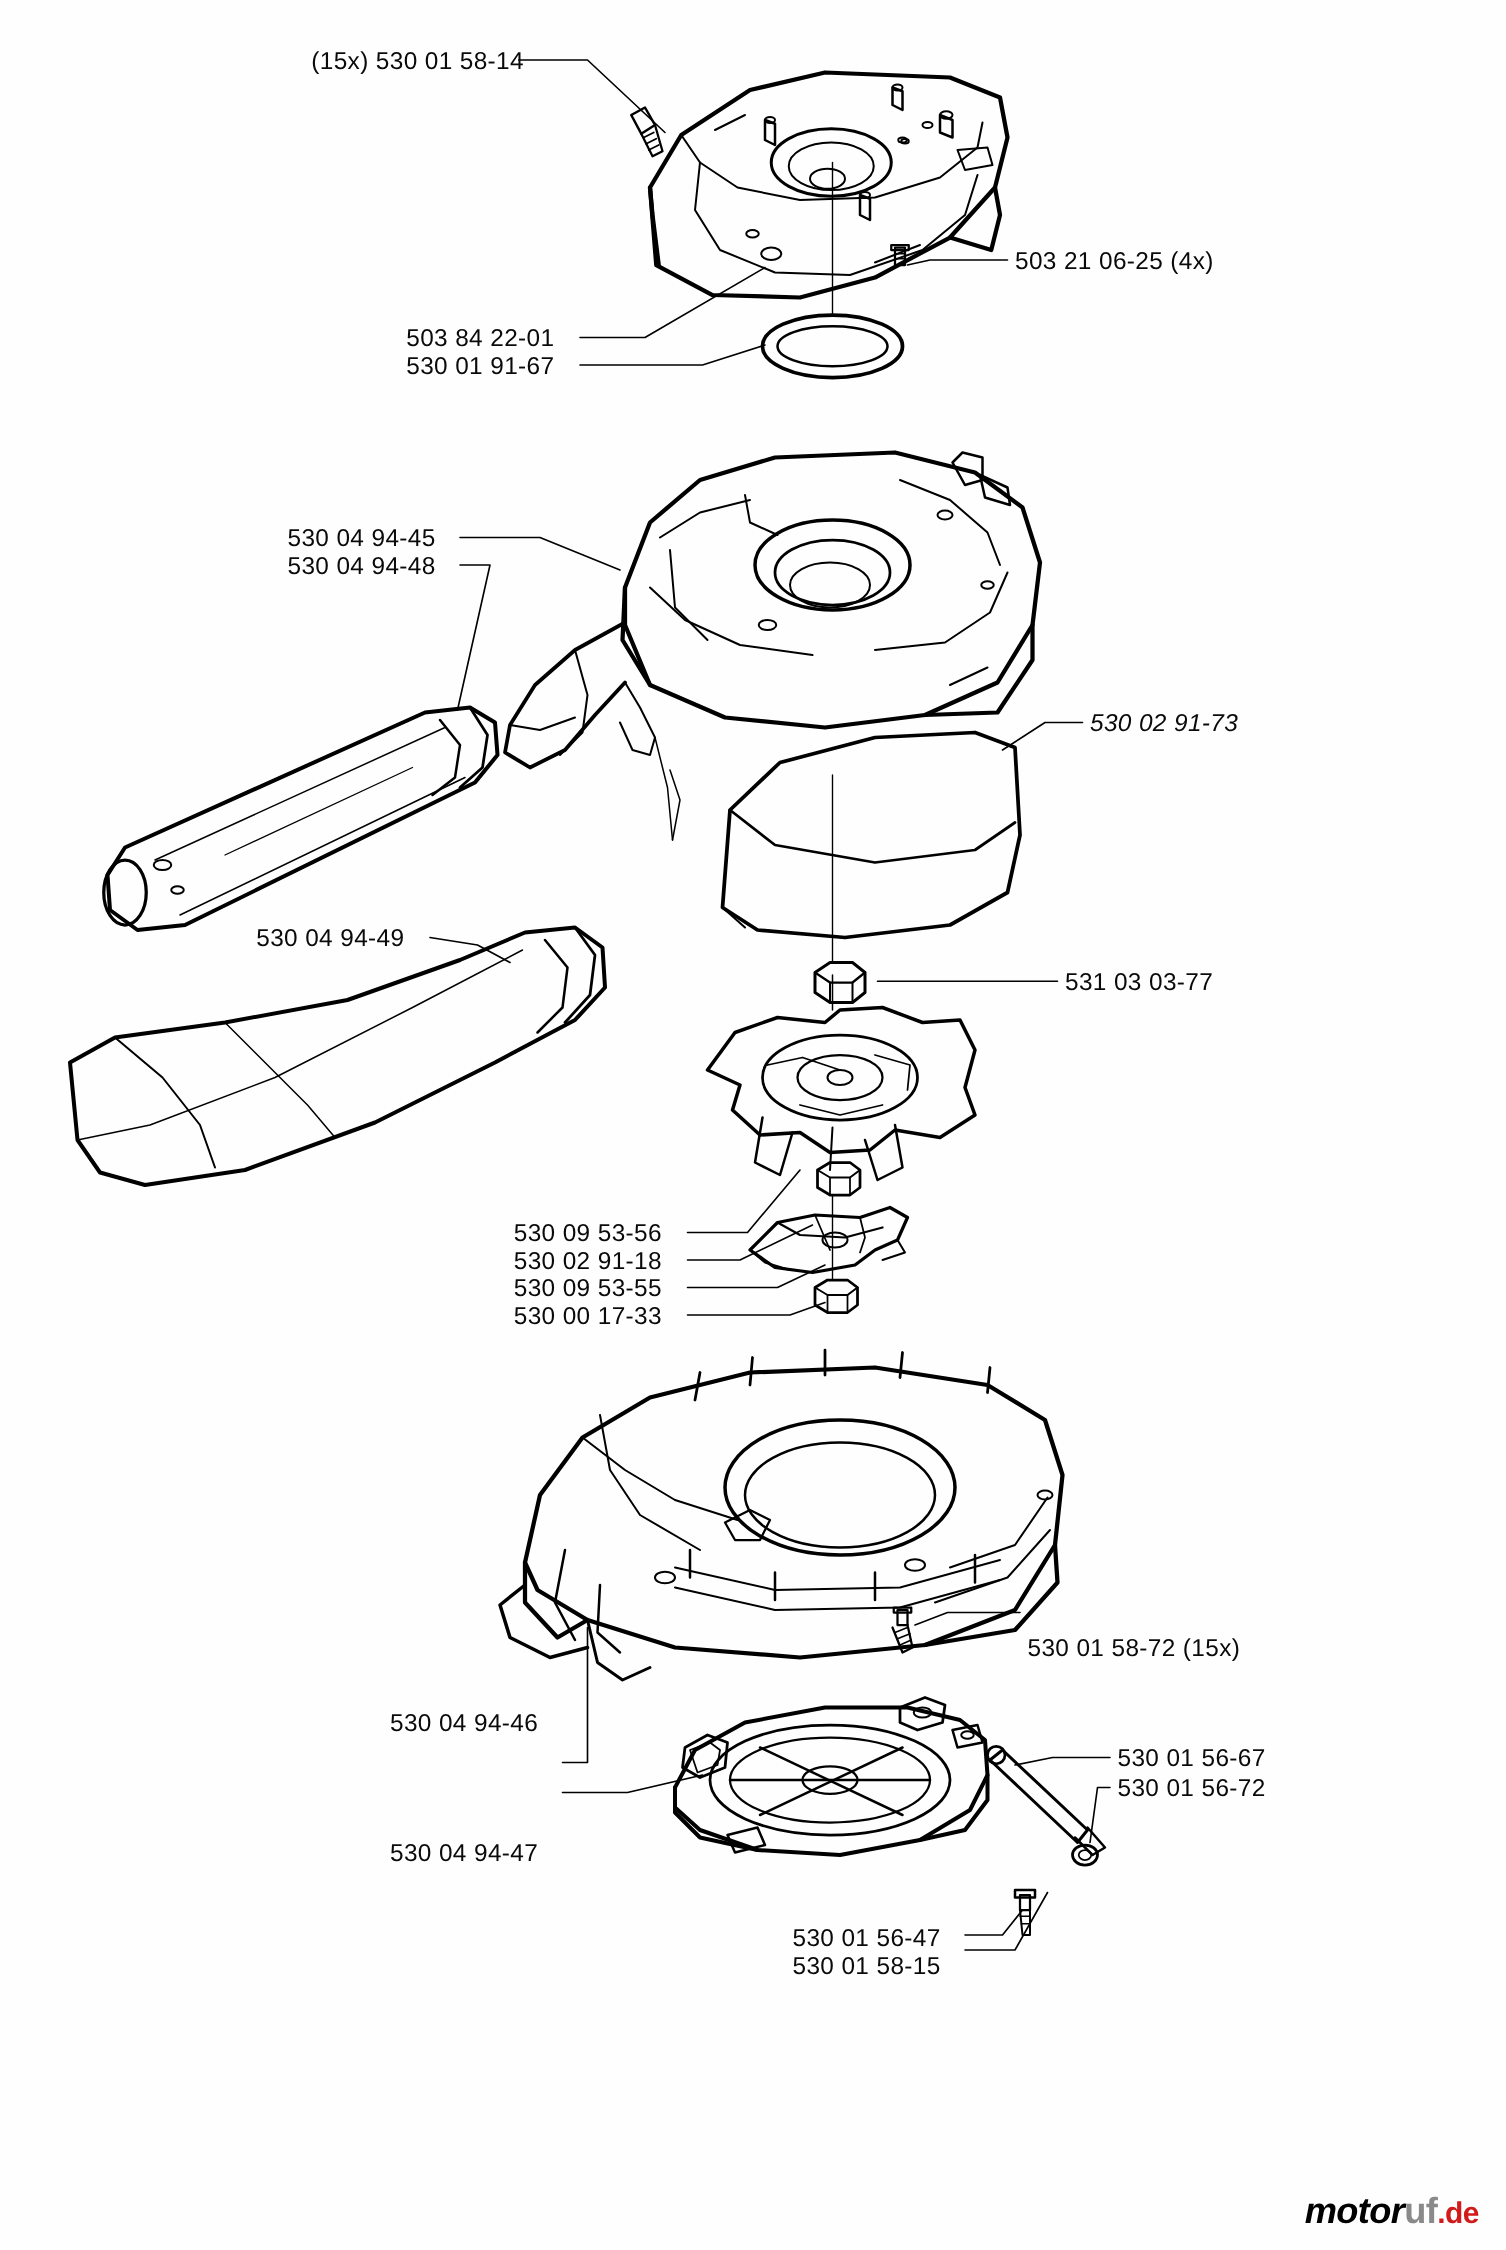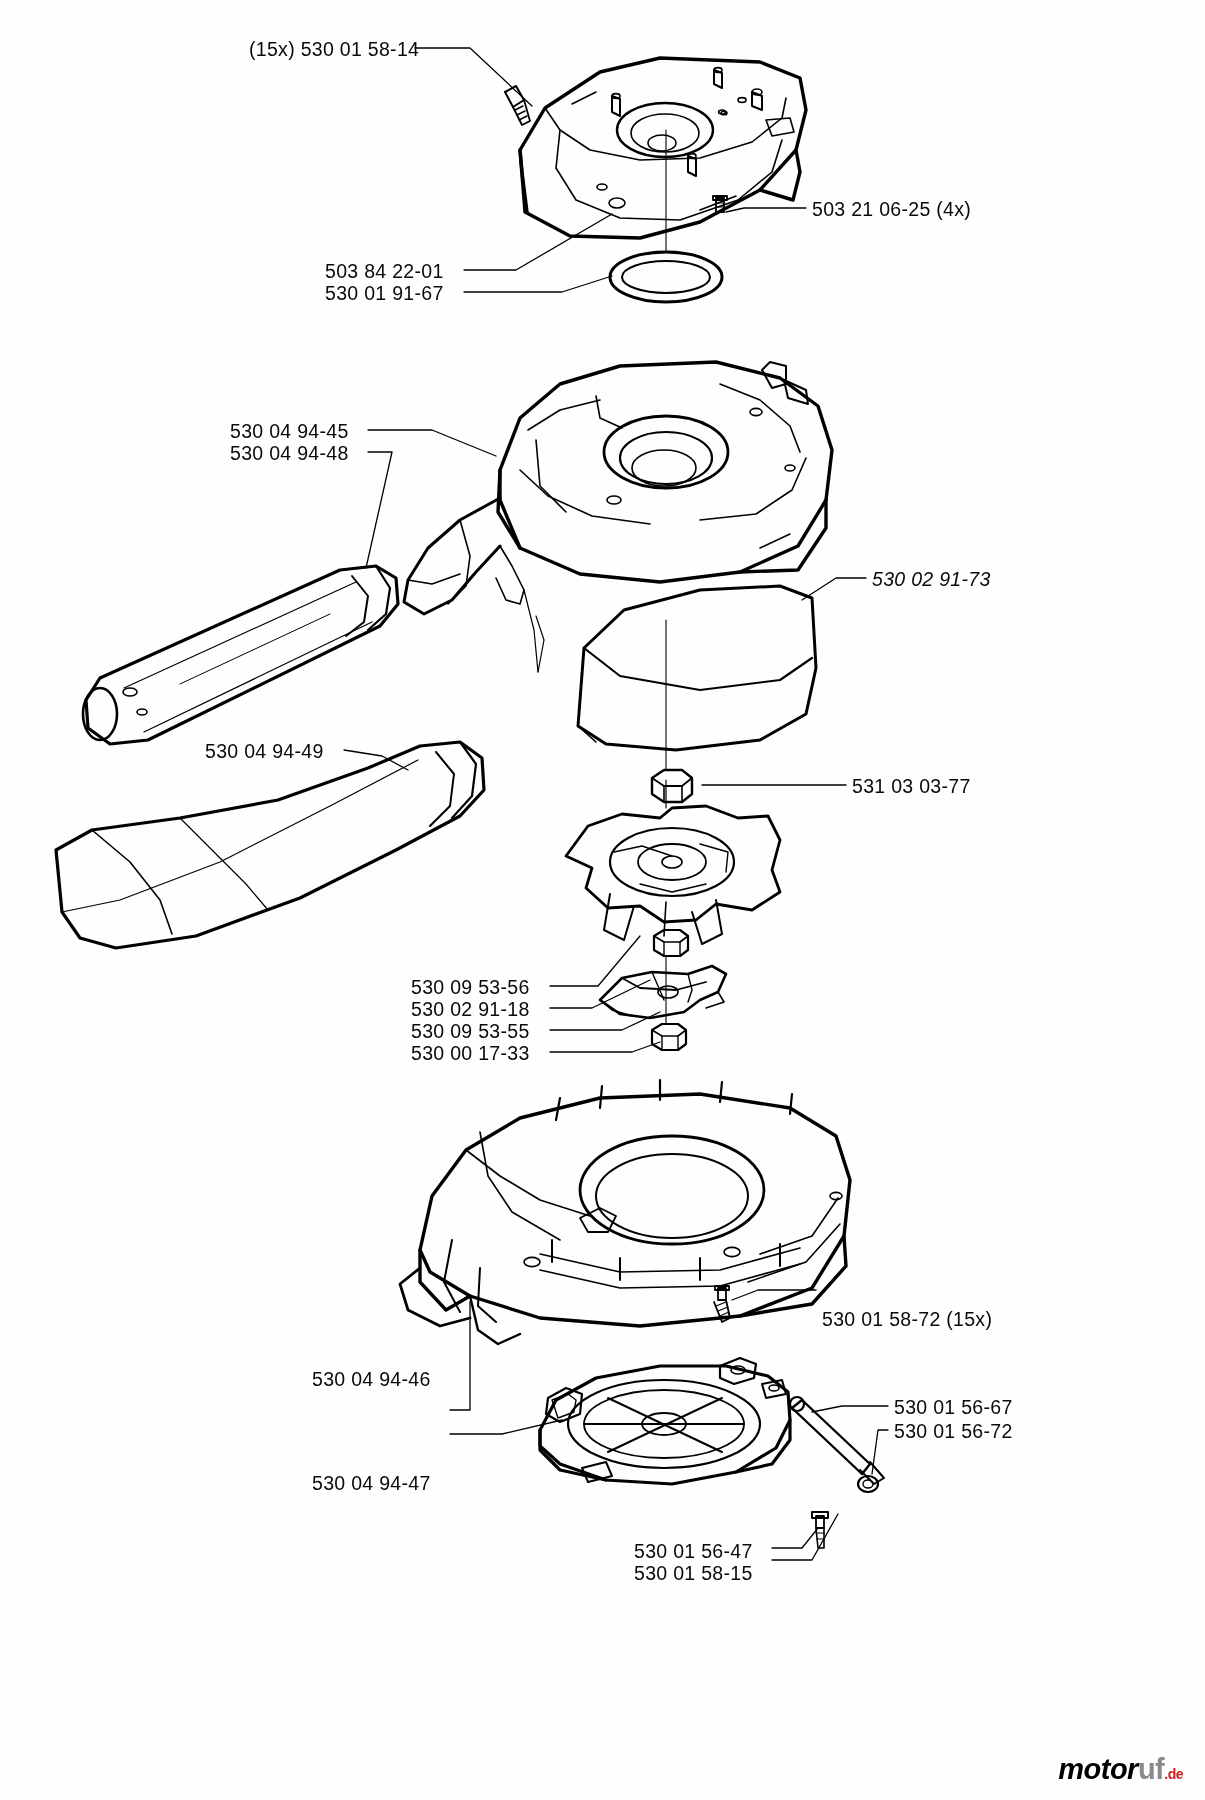--- a/index.html
+++ b/index.html
@@ -36,21 +36,21 @@
     position: absolute;
     right: 22px;
     bottom: 14px;
     font-family: "Liberation Sans", sans-serif;
     font-size: 29px;
     font-weight: bold;
     letter-spacing: -0.5px;
   }
   #watermark .wm-motor { color: #000000; font-style: italic; }
   #watermark .wm-uf { color: #8a8a8a; }
-  #watermark .wm-de { color: #d11a1a; font-size: 14px; }
+  #watermark .wm-de { color: #d11a1a; font-size: 24px; }
 </style>
 </head>
 <body>
 
 <div id="page">
 
   <svg id="diagram-svg" viewBox="0 0 1205 1800">
     <g fill="none" stroke="#000" stroke-width="1.6" stroke-linejoin="round" stroke-linecap="round">
 
       <g>

